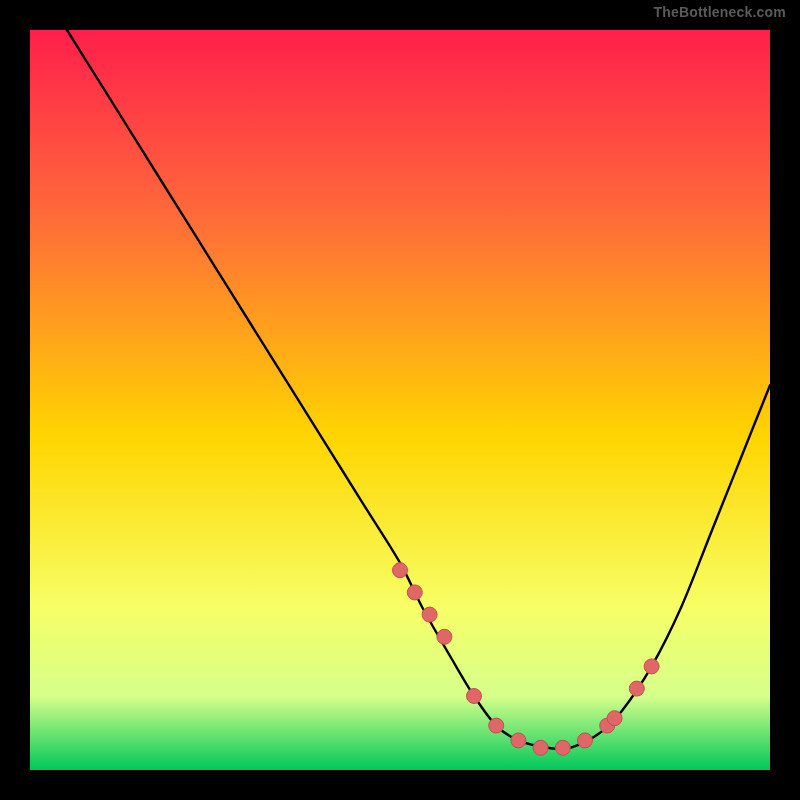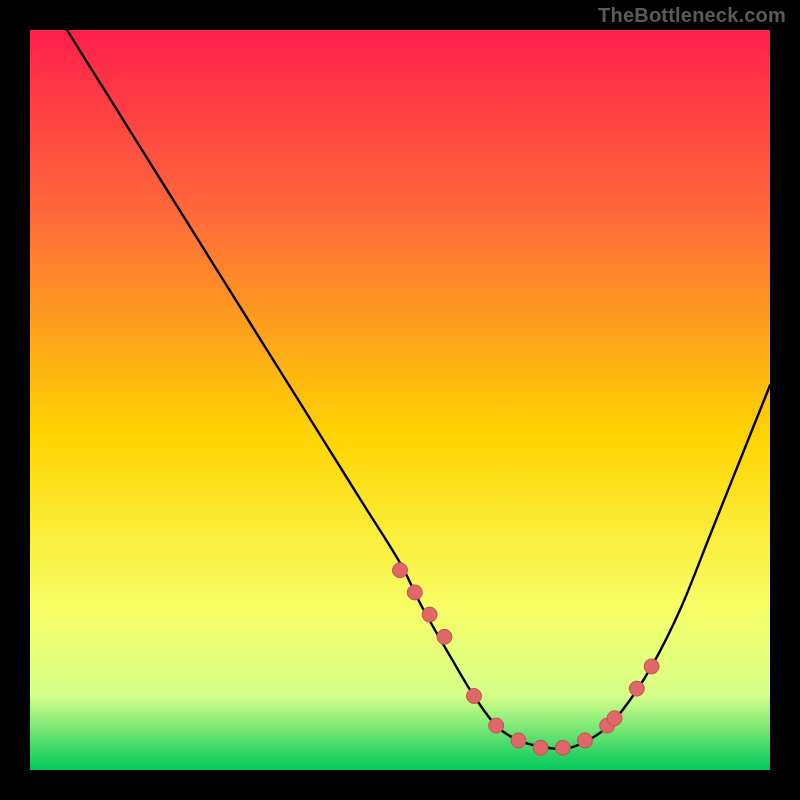--- a/index.html
+++ b/index.html
@@ -17,21 +17,21 @@
     background: #000;
   }
   svg {
     display: block;
   }
   .watermark {
     position: absolute;
     top: 4px;
     right: 14px;
     font-family: Arial, Helvetica, sans-serif;
-    font-size: 20px;
+    font-size: 14px;
     font-weight: 600;
     color: #5a5a5a;
     letter-spacing: 0.2px;
     user-select: none;
   }
 </style>
 </head>
 <body>
 
 <div class="stage">

